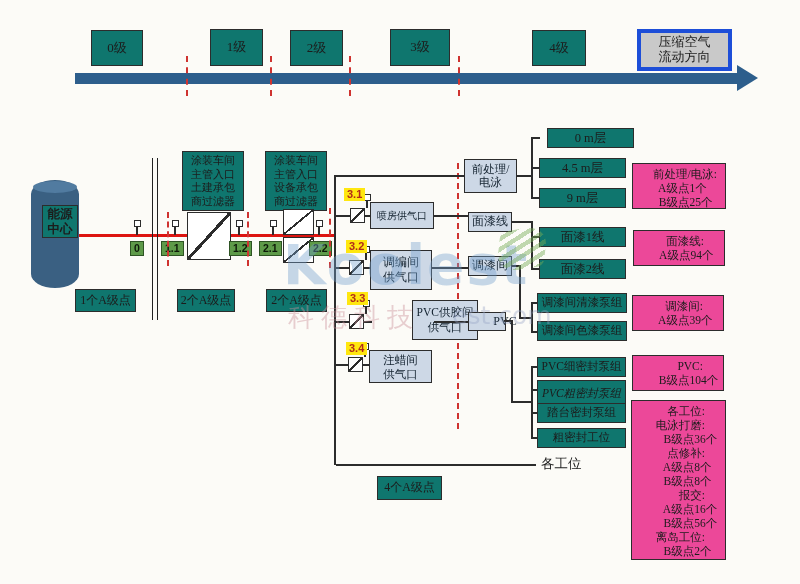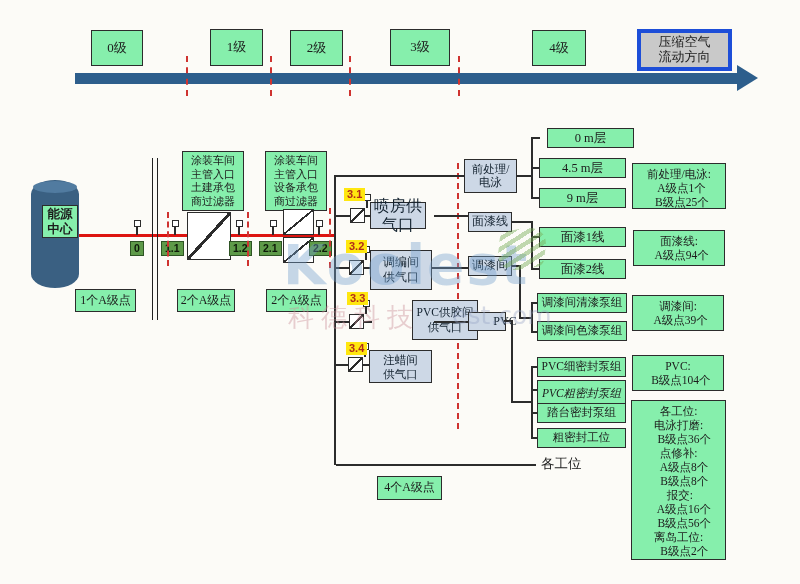--- a/index.html
+++ b/index.html
@@ -1,19 +1,19 @@
 <!DOCTYPE html>
 <html><head>
 <meta charset="utf-8">
 <style>
   html,body{margin:0;padding:0;background:#e8e8e8;}
   #canvas{position:relative;width:800px;height:584px;background:#fcfbf7;overflow:hidden;
           font-family:"Liberation Serif","DejaVu Serif",serif;color:#1c1c1c;}
   .abs{position:absolute;}
-  .box{position:absolute;border:1.6px solid #2c2c2c;background:#86efac;display:flex;flex-direction:column;
+  .box{position:absolute;border:1.6px solid #2c2c2c;background:#0f766e;display:flex;flex-direction:column;
        align-items:center;justify-content:center;text-align:center;box-sizing:border-box;line-height:1.15;}
   .blue{background:#cdd8e6;color:#13222f;}
   .gray{background:#c9c9c9;border:4px solid #1d4ed8;}
   .hl{position:absolute;height:2px;background:#2c2c2c;}
   .vl{position:absolute;width:2px;background:#2c2c2c;}
   .pipe{position:absolute;height:3px;background:#dd1410;}
   .rdash{position:absolute;width:0;border-left:2px dashed #cf3330;}
   .gtag{position:absolute;background:#5e9a49;border:1px solid #2e5424;color:#0d1a09;
         font:bold 10.5px "Liberation Sans",sans-serif;padding:0 3px;line-height:13px;}
   .ytag{position:absolute;background:#ffe70f;color:#b22b1a;
@@ -23,22 +23,22 @@
   .valve{position:absolute;width:15px;height:15px;border:1.5px solid #2c2c2c;background-color:#fff;box-sizing:border-box;
         background-image:linear-gradient(to bottom right,transparent 44%,#2c2c2c 44%,#2c2c2c 56%,transparent 56%);}
   .gauge{position:absolute;right:-4px;top:-9px;width:2px;height:8px;background:#2c2c2c;}
   .gauge:before{content:'';position:absolute;left:-2px;top:-6px;width:5px;height:5px;background:#fff;border:1.2px solid #2c2c2c;}
   .sensor{position:absolute;width:2px;height:9px;background:#2c2c2c;}
   .sensor:before{content:'';position:absolute;left:-2.5px;top:-6px;width:5px;height:5px;background:#fff;border:1.3px solid #2c2c2c;}
   .wall{position:absolute;border-left:1.8px solid #222;border-right:1.8px solid #222;width:4px;}
   .cyl{position:absolute;background:#3a6082;border-radius:24px/14px;}
   .cyl:before{content:'';position:absolute;left:2px;right:2px;top:1px;height:12px;background:#517ba0;border-radius:50%;}
   .lvl{font-size:13px;}
-  .sum{position:absolute;border:1.6px solid #2c2c2c;background:#86efac;box-sizing:border-box;text-align:center;
-       font-size:11.5px;line-height:14px;padding:3px 4px;white-space:pre;}
+  .sum{position:absolute;border:1.6px solid #2c2c2c;background:#ec4899;box-sizing:border-box;text-align:right;
+       font-size:11.5px;line-height:14px;padding:3px 20px;white-space:pre;}
   .list12{font-size:12.5px;}
   .list11{font-size:11.5px;}
   .wm{position:absolute;pointer-events:none;}
 </style>
 </head>
 <body>
 
 <div id="canvas">
 
   <div class="box lvl" style="left:91px;top:30px;width:52px;height:36px;">
@@ -139,21 +139,21 @@
       <span class="gauge"></span>
     </div>
   <div class="valve" style="left:348px;top:357px;">
       <span class="gauge"></span>
     </div>
   <div class="ytag" style="left:344px;top:188px;">3.1</div>
   <div class="ytag" style="left:346px;top:240px;">3.2</div>
   <div class="ytag" style="left:347px;top:292px;">3.3</div>
   <div class="ytag" style="left:346px;top:342px;">3.4</div>
 
-  <div class="box blue" style="left:370px;top:202px;width:56px;height:27px;font-size:16px;">
+  <div class="box blue" style="left:370px;top:202px;width:64px;height:27px;font-size:10px;">
       <div>喷房供气口</div>
     </div>
   <div class="box blue" style="left:370px;top:250px;width:62px;height:40px;font-size:12px;line-height:15px;">
       <div>调编间</div>
       <div>供气口</div>
     </div>
   <div class="box blue" style="left:368px;top:300px;width:66px;height:40px;font-size:11.5px;line-height:15px;margin-left:44px;">
       <div>PVC供胶间</div>
       <div>供气口</div>
     </div>

